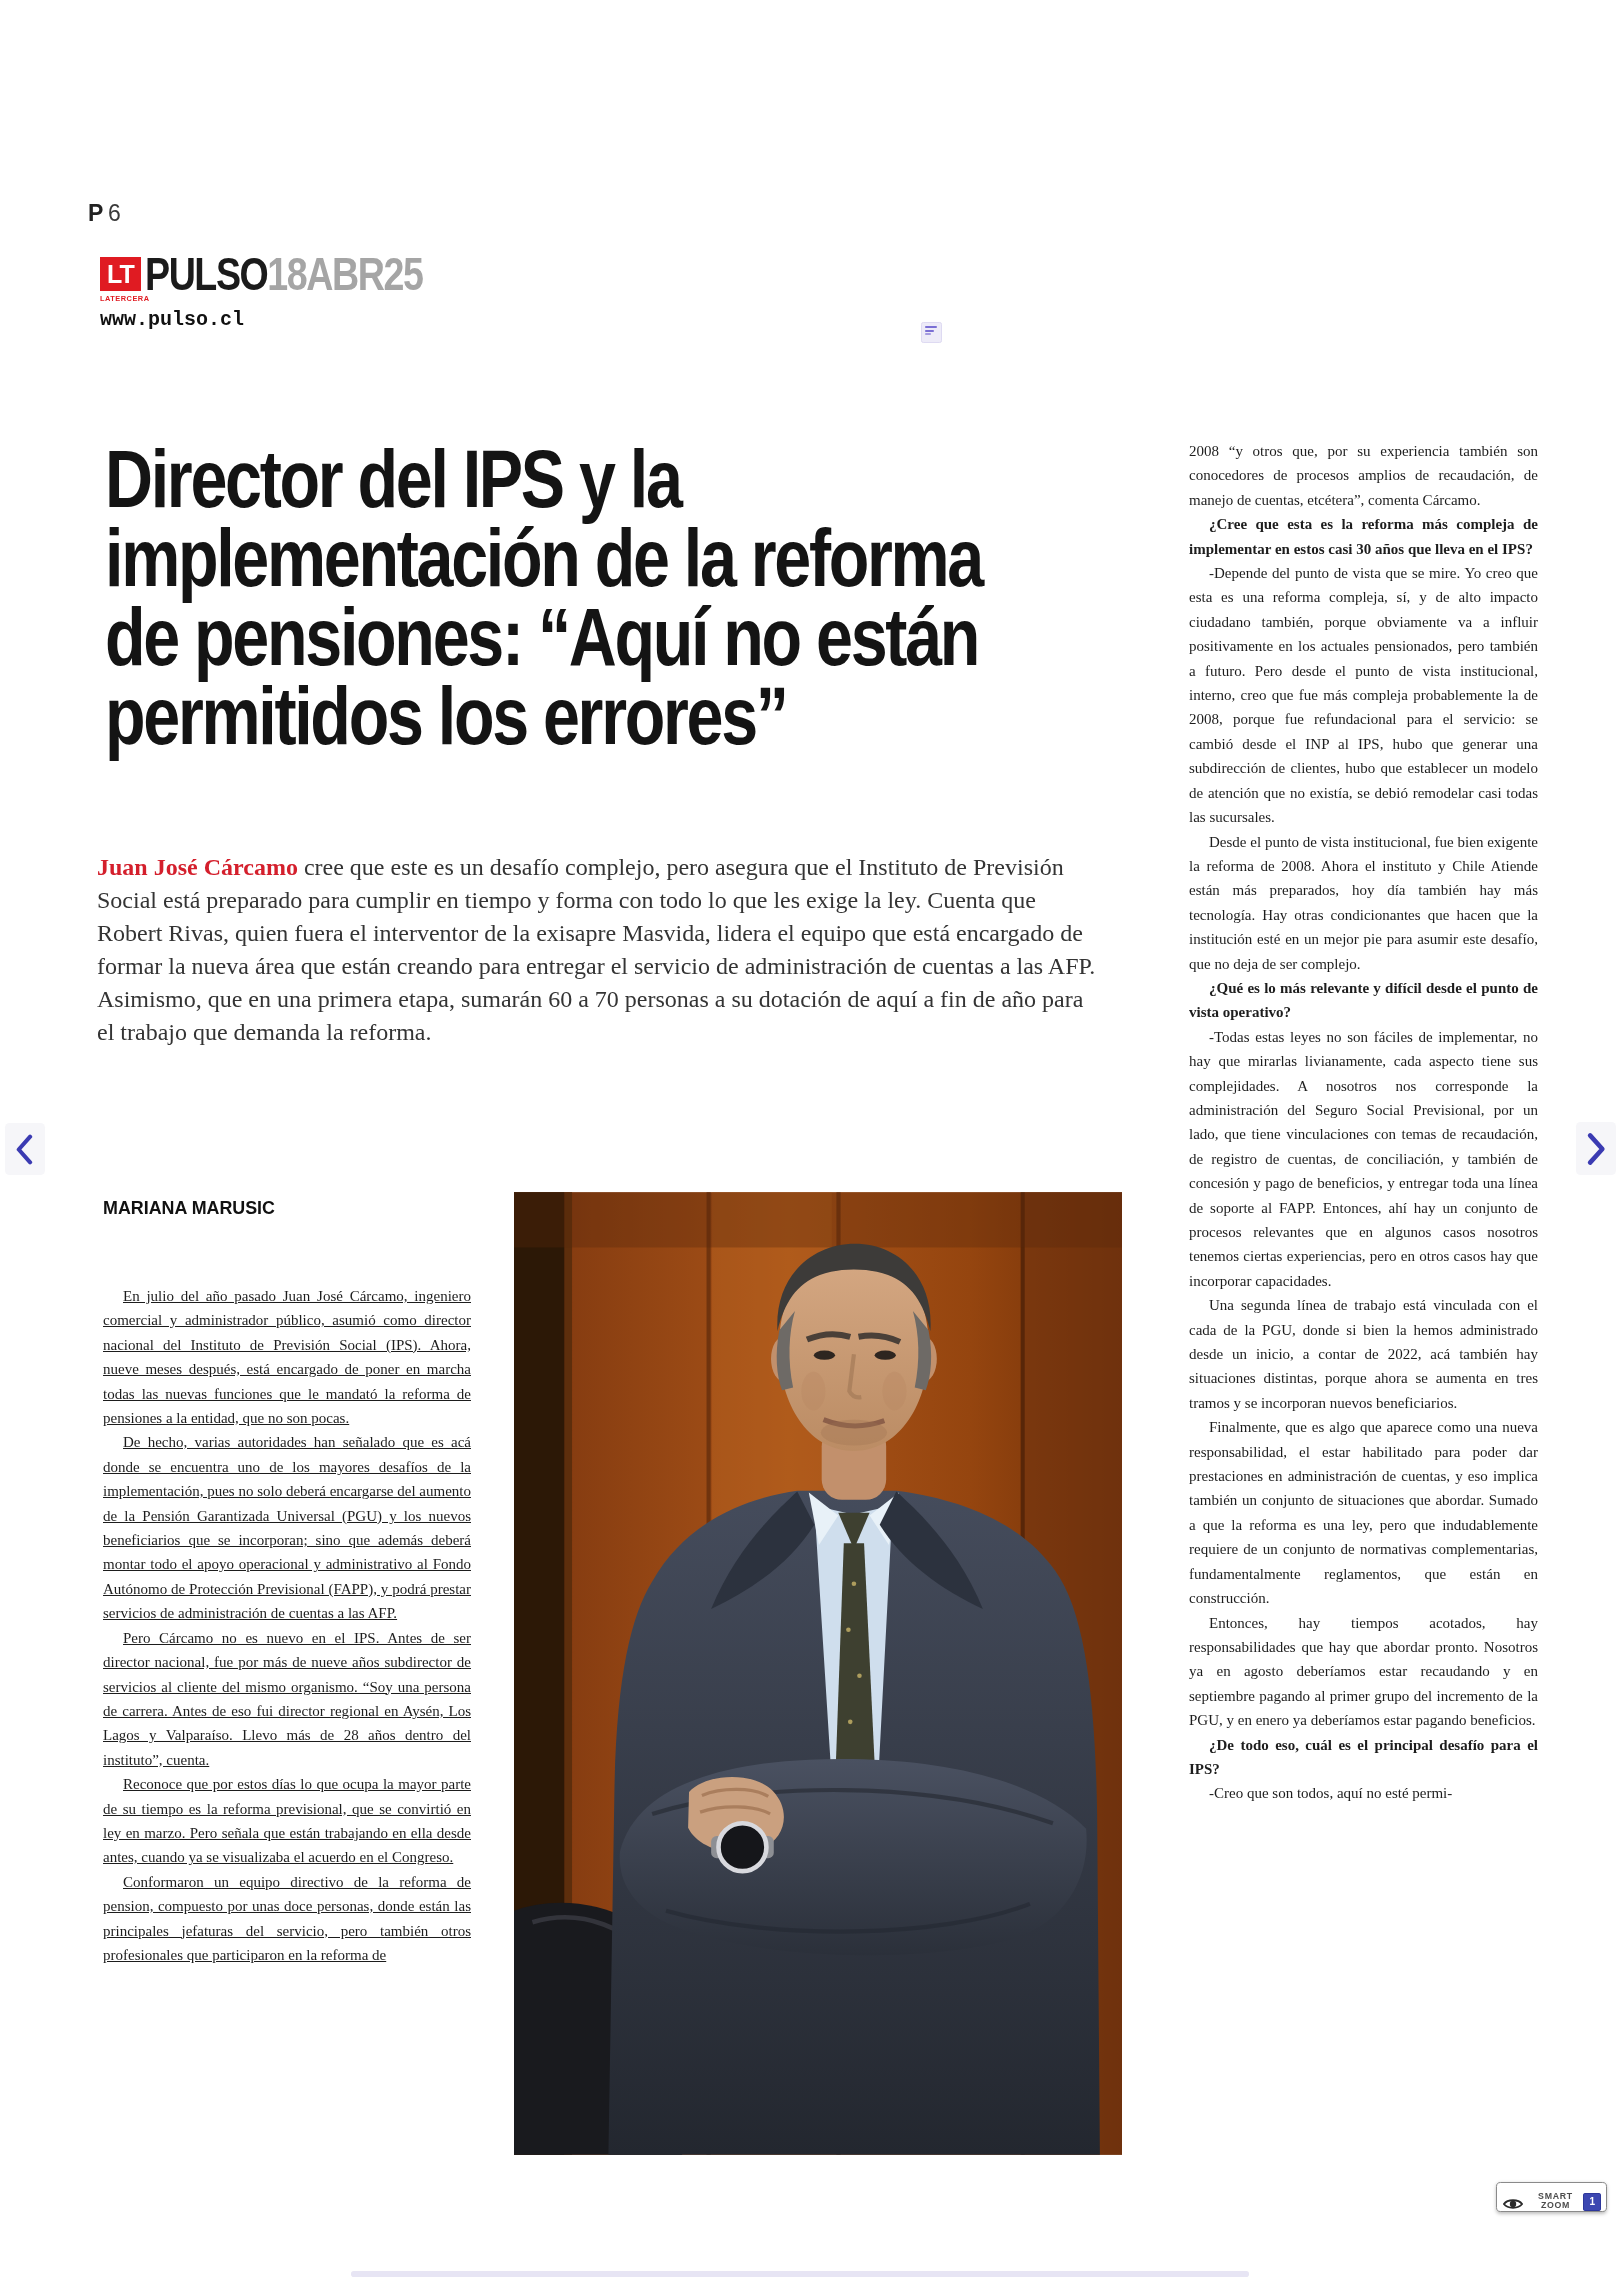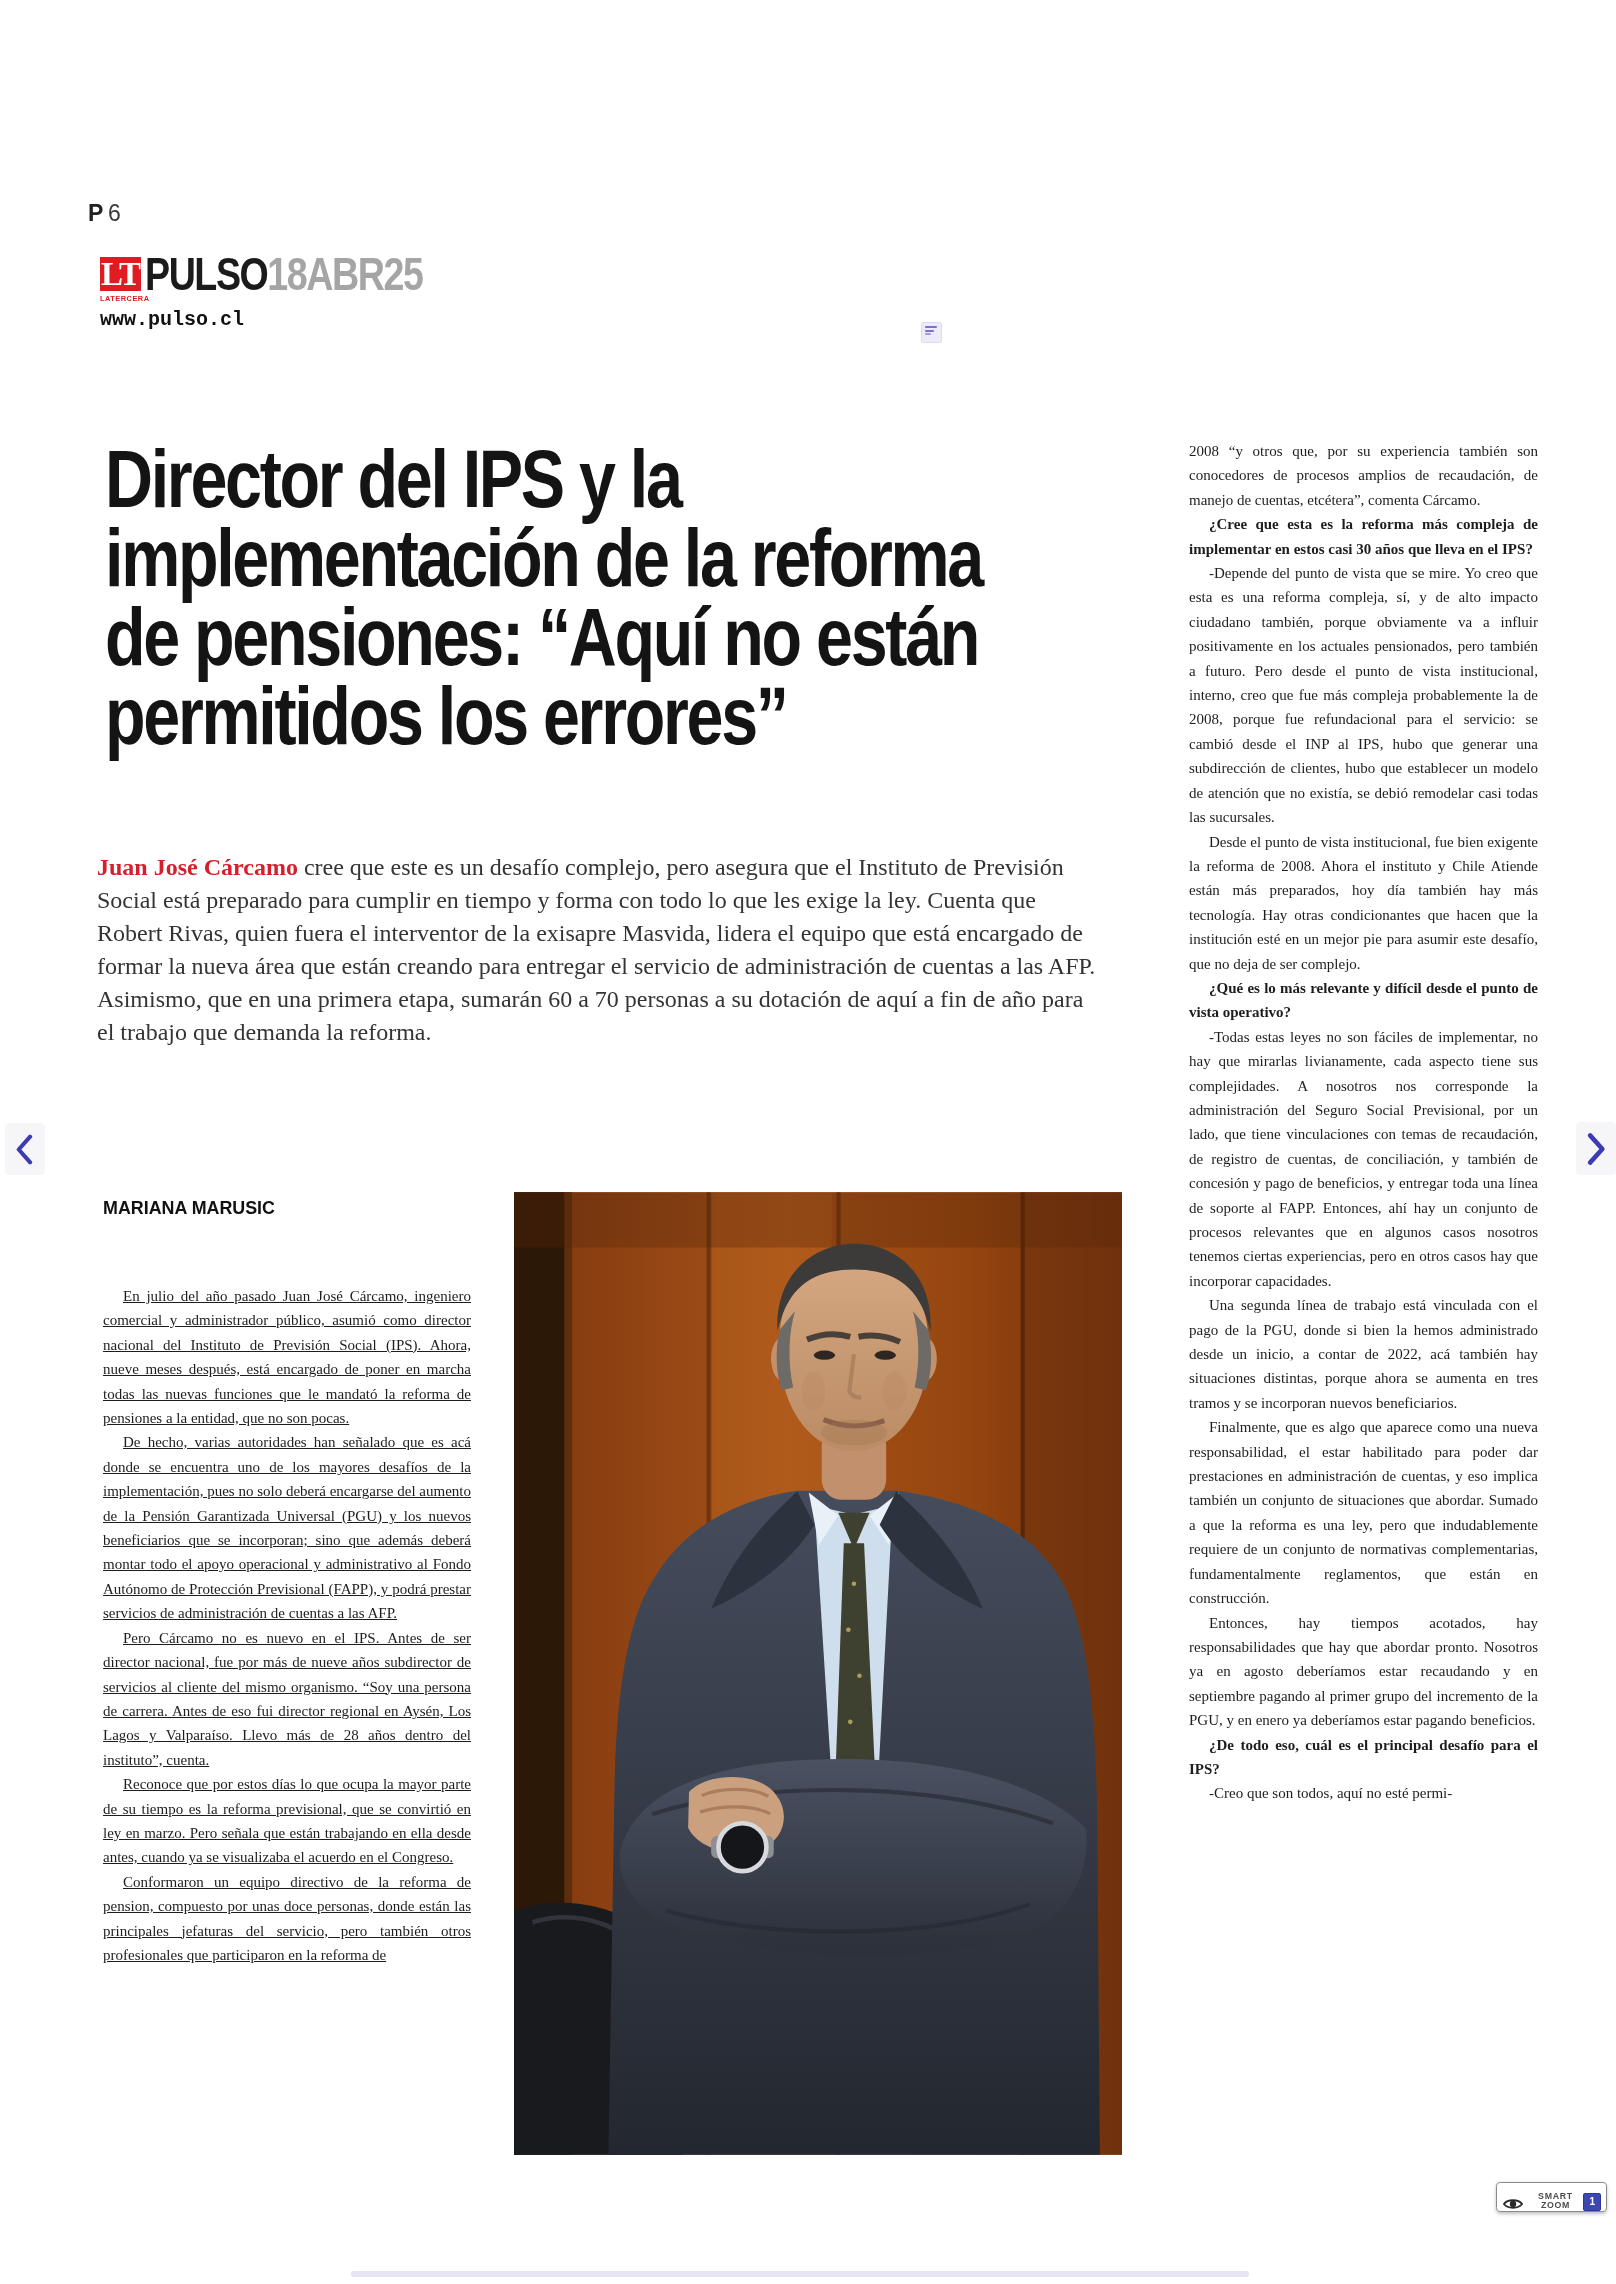--- a/index.html
+++ b/index.html
@@ -5,21 +5,21 @@
   html,body{margin:0;padding:0;background:#fff;}
   .page{position:relative;width:1616px;height:2284px;background:#ffffff;overflow:hidden;
         font-family:"Liberation Serif",serif;color:#1c1c1c;}
 
   
   .pagenum{position:absolute;left:88px;top:200px;font-family:"Liberation Sans",sans-serif;font-size:23px;color:#222;}
   .pagenum .pfx{font-weight:900;}
   .pagenum .num{font-weight:400;margin-left:4.6px;color:#3a3a3a;}
   .lt-box{position:absolute;left:100px;top:257px;width:41px;height:34px;background:#e01b22;
           display:flex;align-items:center;justify-content:center;
-          font-family:Liberation Serif, serif;font-weight:900;font-size:33px;color:#fff;letter-spacing:-0.9px;}
+          font-family:Liberation Sans, sans-serif;font-weight:900;font-size:25px;color:#fff;letter-spacing:-0.9px;}
   .lt-sub{position:absolute;left:100px;top:294px;width:41px;text-align:center;
           font-family:"Liberation Sans",sans-serif;font-weight:700;font-size:7.4px;color:#e01b22;letter-spacing:0.5px;}
   .brand-row{position:absolute;left:145px;top:254px;white-space:nowrap;
              font-family:"Liberation Sans",sans-serif;font-weight:900;font-size:47px;line-height:40px;
              letter-spacing:-1.8px;transform:scaleX(.8);transform-origin:0 0;}
   .brand-name{color:#1b1b1b;}
   .brand-date{color:#a5a5a5;}
   .site-url{position:absolute;left:100px;top:308px;font-family:Liberation Mono, monospace;
             font-weight:700;font-size:20px;color:#111;}
 
@@ -116,21 +116,21 @@
       <p class="cp">Reconoce que por estos días lo que ocupa la mayor parte de su tiempo es la reforma previsional, que se convirtió en ley en marzo. Pero señala que están trabajando en ella desde antes, cuando ya se visualizaba el acuerdo en el Congreso.</p>
       <p class="cp">Conformaron un equipo directivo de la reforma de pension, compuesto por unas doce personas, donde están las principales jefaturas del servicio, pero también otros profesionales que participaron en la reforma de</p>
     </div>
   <div class="col col-right">
       <p class="cp ni">2008 “y otros que, por su experiencia también son conocedores de procesos amplios de recaudación, de manejo de cuentas, etcétera”, comenta Cárcamo.</p>
       <p class="cp q">¿Cree que esta es la reforma más compleja de implementar en estos casi 30 años que lleva en el IPS?</p>
       <p class="cp">-Depende del punto de vista que se mire. Yo creo que esta es una reforma compleja, sí, y de alto impacto ciudadano también, porque obviamente va a influir positivamente en los actuales pensionados, pero también a futuro. Pero desde el punto de vista institucional, interno, creo que fue más compleja probablemente la de 2008, porque fue refundacional para el servicio: se cambió desde el INP al IPS, hubo que generar una subdirección de clientes, hubo que establecer un modelo de atención que no existía, se debió remodelar casi todas las sucursales.</p>
       <p class="cp">Desde el punto de vista institucional, fue bien exigente la reforma de 2008. Ahora el instituto y Chile Atiende están más preparados, hoy día también hay más tecnología. Hay otras condicionantes que hacen que la institución esté en un mejor pie para asumir este desafío, que no deja de ser complejo.</p>
       <p class="cp q">¿Qué es lo más relevante y difícil desde el punto de vista operativo?</p>
       <p class="cp">-Todas estas leyes no son fáciles de implementar, no hay que mirarlas livianamente, cada aspecto tiene sus complejidades. A nosotros nos corresponde la administración del Seguro Social Previsional, por un lado, que tiene vinculaciones con temas de recaudación, de registro de cuentas, de conciliación, y también de concesión y pago de beneficios, y entregar toda una línea de soporte al FAPP. Entonces, ahí hay un conjunto de procesos relevantes que en algunos casos nosotros tenemos ciertas experiencias, pero en otros casos hay que incorporar capacidades.</p>
-      <p class="cp">Una segunda línea de trabajo está vinculada con el pago de la PGU, donde si bien la hemos administrado desde un inicio, a contar de 2022, acá también hay situaciones distintas, porque ahora se aumenta en tres tramos y se incorporan nuevos beneficiarios.</p>
+      <p class="cp">Una segunda línea de trabajo está vinculada con el cada de la PGU, donde si bien la hemos administrado desde un inicio, a contar de 2022, acá también hay situaciones distintas, porque ahora se aumenta en tres tramos y se incorporan nuevos beneficiarios.</p>
       <p class="cp">Finalmente, que es algo que aparece como una nueva responsabilidad, el estar habilitado para poder dar prestaciones en administración de cuentas, y eso implica también un conjunto de situaciones que abordar. Sumado a que la reforma es una ley, pero que indudablemente requiere de un conjunto de normativas complementarias, fundamentalmente reglamentos, que están en construcción.</p>
       <p class="cp">Entonces, hay tiempos acotados, hay responsabilidades que hay que abordar pronto. Nosotros ya en agosto deberíamos estar recaudando y en septiembre pagando al primer grupo del incremento de la PGU, y en enero ya deberíamos estar pagando beneficios.</p>
       <p class="cp q">¿De todo eso, cuál es el principal desafío para el IPS?</p>
       <p class="cp">-Creo que son todos, aquí no esté permi-</p>
     </div>
 
   <div class="photo">
     <svg width="608" height="963" viewBox="0 0 1320 2090" xmlns="http://www.w3.org/2000/svg">
       <defs>
         <linearGradient id="woodG" x1="0" y1="0" x2="1" y2="0">

